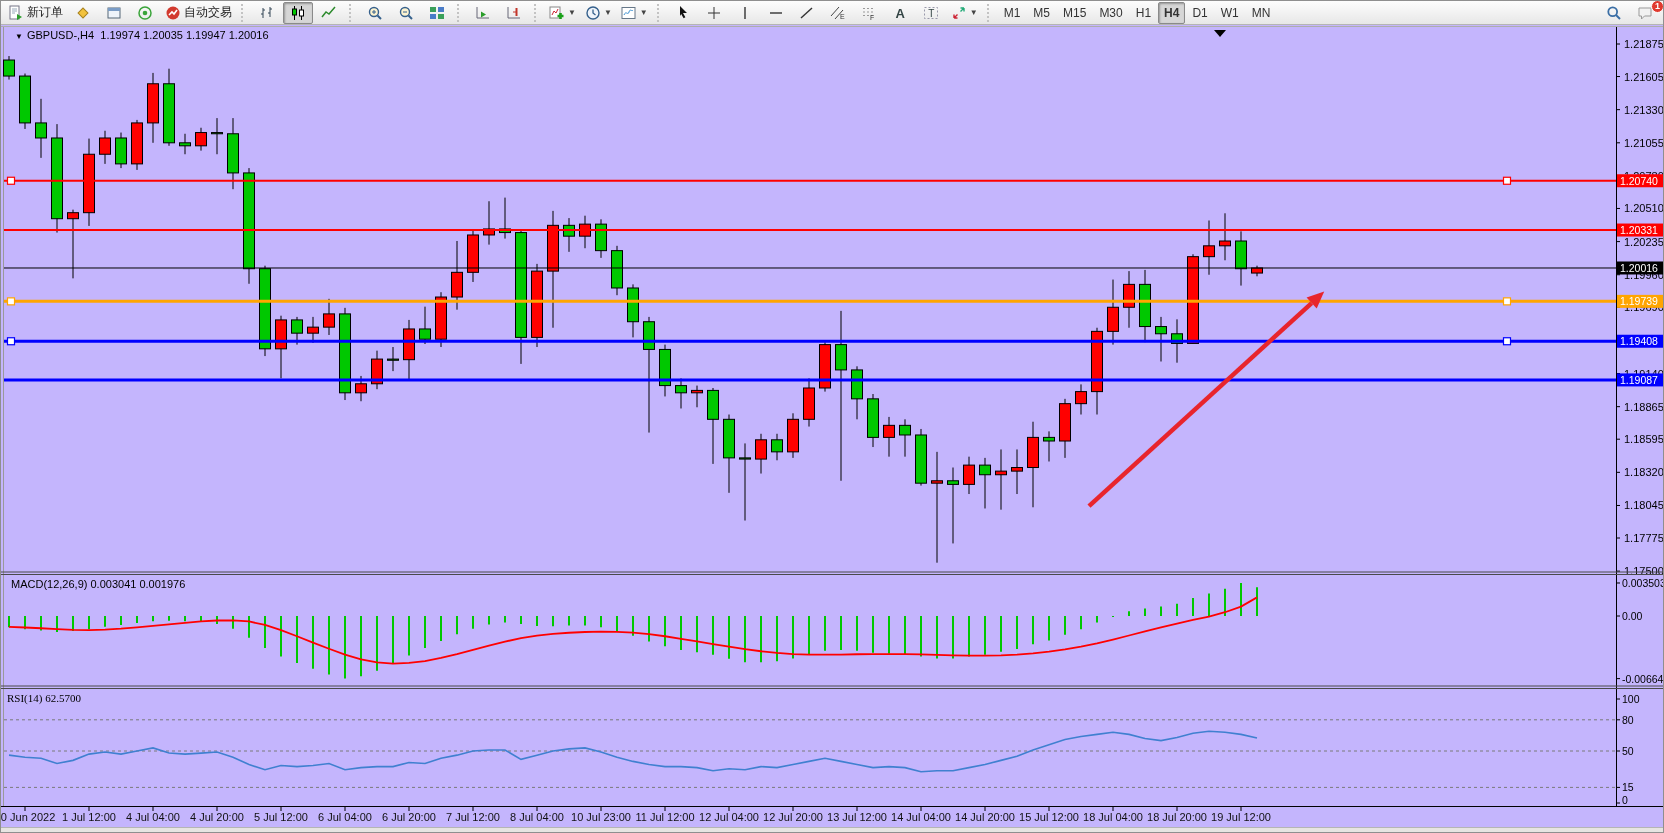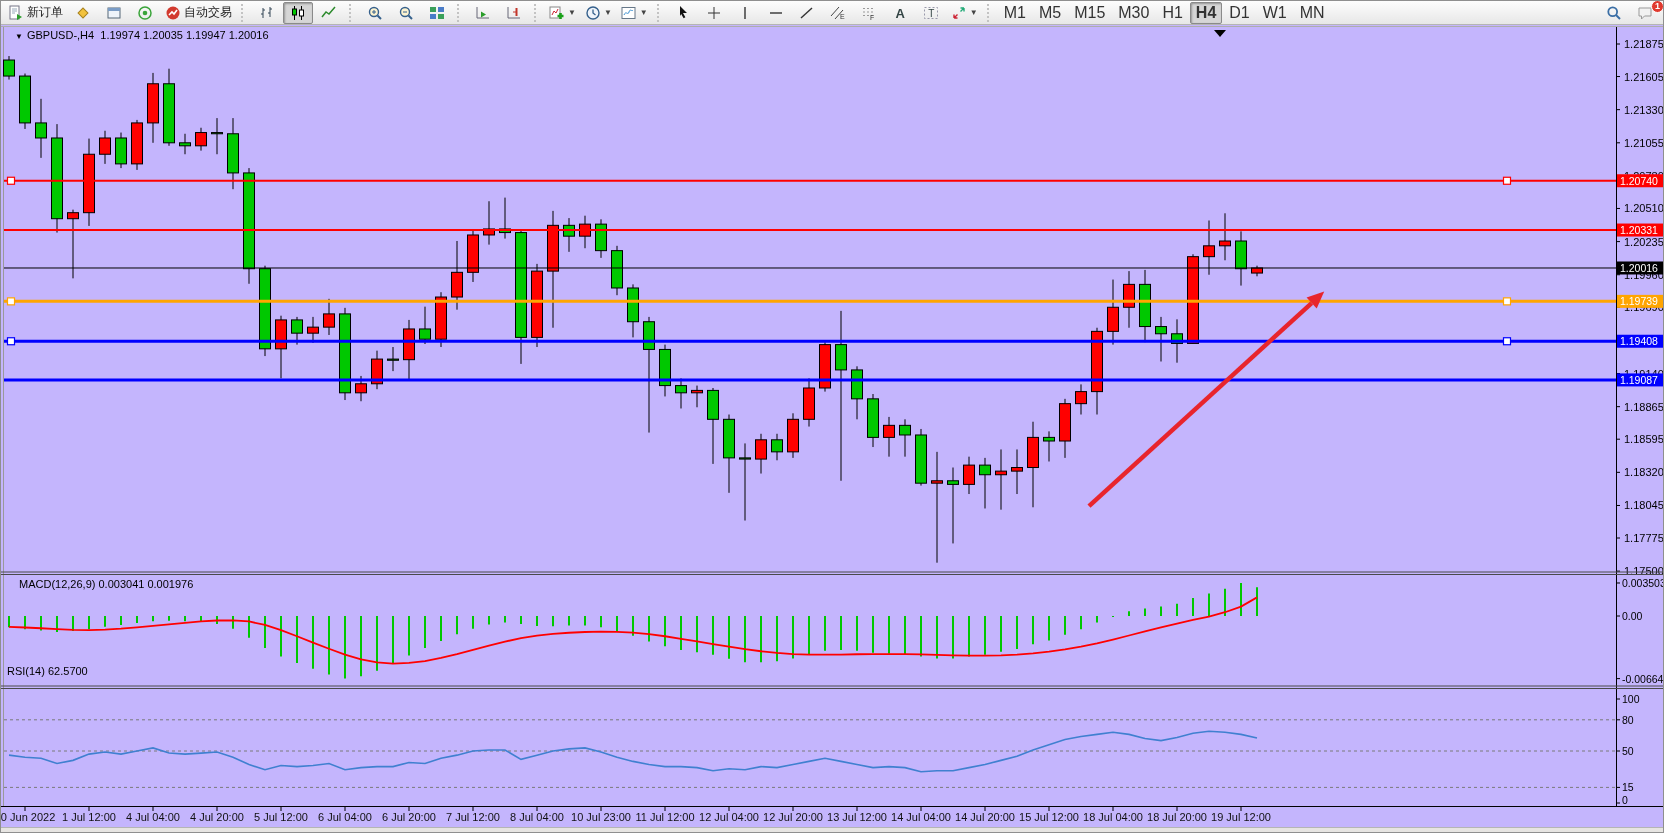--- a/index.html
+++ b/index.html
@@ -9,21 +9,21 @@
   #toolbar{position:absolute;top:0;left:0;right:0;height:24px;display:flex;align-items:center;
            background:linear-gradient(#fdfdfd,#e7e7e7);border-bottom:1px solid #b5b5b5;
            padding:0 3px;gap:1px;z-index:5;box-sizing:border-box;}
   .tb-btn{height:20px;min-width:22px;display:flex;align-items:center;justify-content:center;
           gap:3px;padding:0 3px;border:1px solid transparent;border-radius:2px;
           font-size:12px;color:#222;white-space:nowrap;cursor:default;}
   .tb-btn.active{background:#d6d6d6;border:1px solid #8a8a8a;box-shadow:inset 1px 1px 2px rgba(0,0,0,.3);}
   .tb-btn svg{display:block;}
   .tb-sep{width:4px;height:18px;border-left:2px dotted #c3c3c3;margin:0 4px;}
   .tb-caret{font-size:8px;color:#444;}
-  .tf-btn{font-size:16px;color:#333;padding:0 5px;height:20px;display:flex;align-items:center;
+  .tf-btn{font-size:12px;color:#333;padding:0 5px;height:20px;display:flex;align-items:center;
           border:1px solid transparent;border-radius:2px;}
   .tf-btn.active{background:#d6d6d6;border:1px solid #8a8a8a;box-shadow:inset 1px 1px 2px rgba(0,0,0,.3);font-weight:bold;}
   .tb-spacer{flex:1;}
   .tb-right{position:relative;}
   .badge{position:absolute;top:-3px;right:-5px;background:#e03a2f;color:#fff;border-radius:8px;
          font-size:9px;line-height:11px;padding:0 3px;font-weight:bold;border:1px solid #fff;}
   
   .pane-label{position:absolute;font-size:11px;color:#000;z-index:4;white-space:pre;}
   #chart-header .tri{font-size:8px;color:#000;margin-right:4px;}
   svg text{font-family:"Liberation Sans",sans-serif;}
@@ -670,18 +670,18 @@
         <text x="1112" y="820" font-size="11" fill="#111" text-anchor="middle">18 Jul 04:00</text>
         <line x1="1176" y1="806" x2="1176" y2="810" stroke="#000"></line>
         <text x="1176" y="820" font-size="11" fill="#111" text-anchor="middle">18 Jul 20:00</text>
         <line x1="1240" y1="806" x2="1240" y2="810" stroke="#000"></line>
         <text x="1240" y="820" font-size="11" fill="#111" text-anchor="middle">19 Jul 12:00</text>
       </g>
     </svg>
 
   <div id="chart-header" class="pane-label" style="top:28px;left:14px;"><span class="tri">▼</span><span>GBPUSD-,H4</span><span>&nbsp;&nbsp;</span><span>1.19974 1.20035 1.19947 1.20016</span></div>
 
-  <div class="pane-label" style="top:577px;left:18px;"><span>MACD(12,26,9)</span><span>&nbsp;</span><span>0.003041 0.001976</span></div>
+  <div class="pane-label" style="top:577px;left:10px;"><span>MACD(12,26,9)</span><span>&nbsp;</span><span>0.003041 0.001976</span></div>
 
-  <div class="pane-label" style="top:664px;left:6px;"><span>RSI(14)</span><span>&nbsp;</span><span>62.5700</span></div>
+  <div class="pane-label" style="top:691px;left:6px;font-family:Liberation Serif, serif;"><span>RSI(14)</span><span>&nbsp;</span><span>62.5700</span></div>
 
   <div id="bottom-strip"></div>
 </div>
 
 </body></html>

